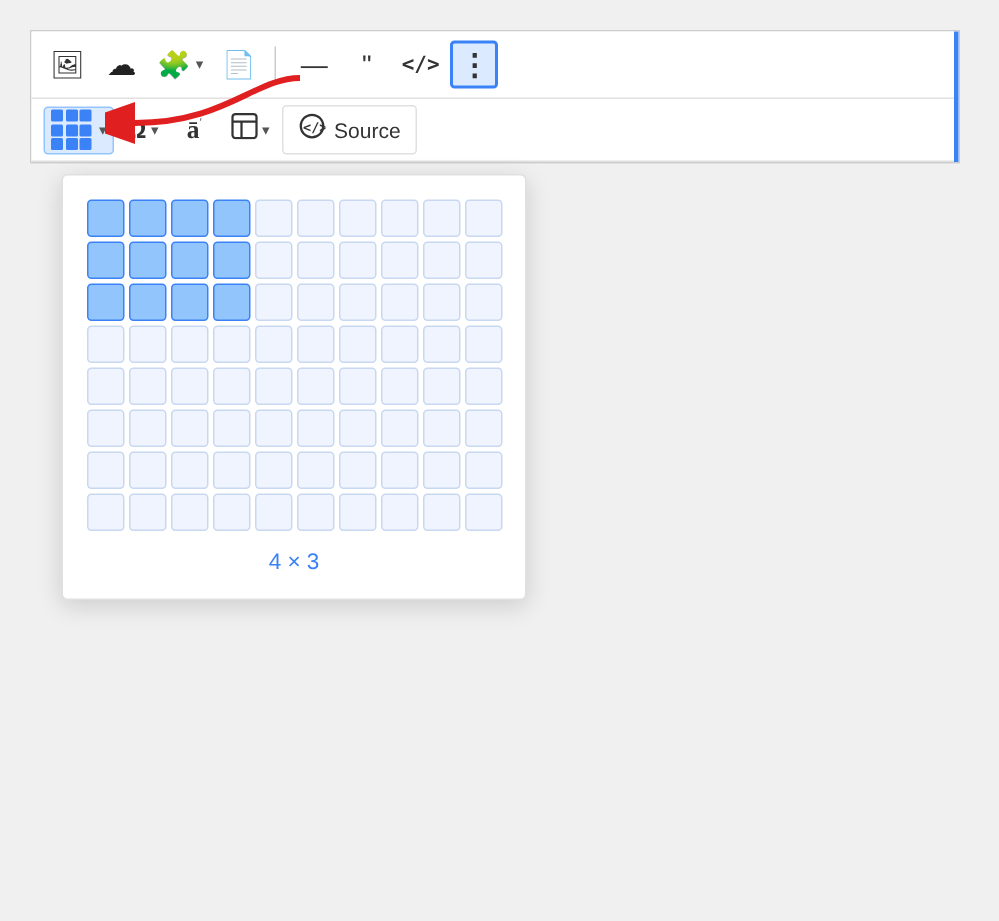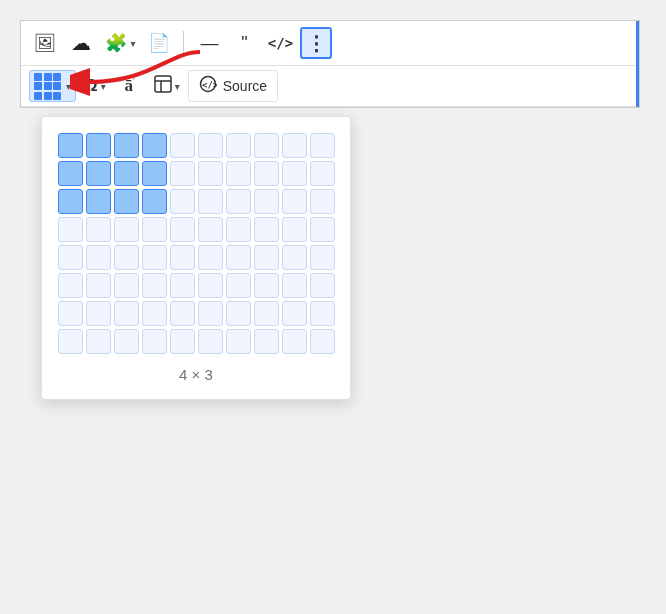--- a/index.html
+++ b/index.html
@@ -136,21 +136,21 @@
     }
 
     .grid-cell.normal {
       background: #f0f4ff;
       border-color: #c8d8f0;
     }
 
     .grid-label {
       text-align: center;
       font-size: 15px;
-      color: #737373;
+      color: #3b82f6;
       font-weight: 400;
     }
 
     
     .red-arrow {
       position: absolute;
       top: 42px;
       left: 70px;
       pointer-events: none;
       z-index: 20;

